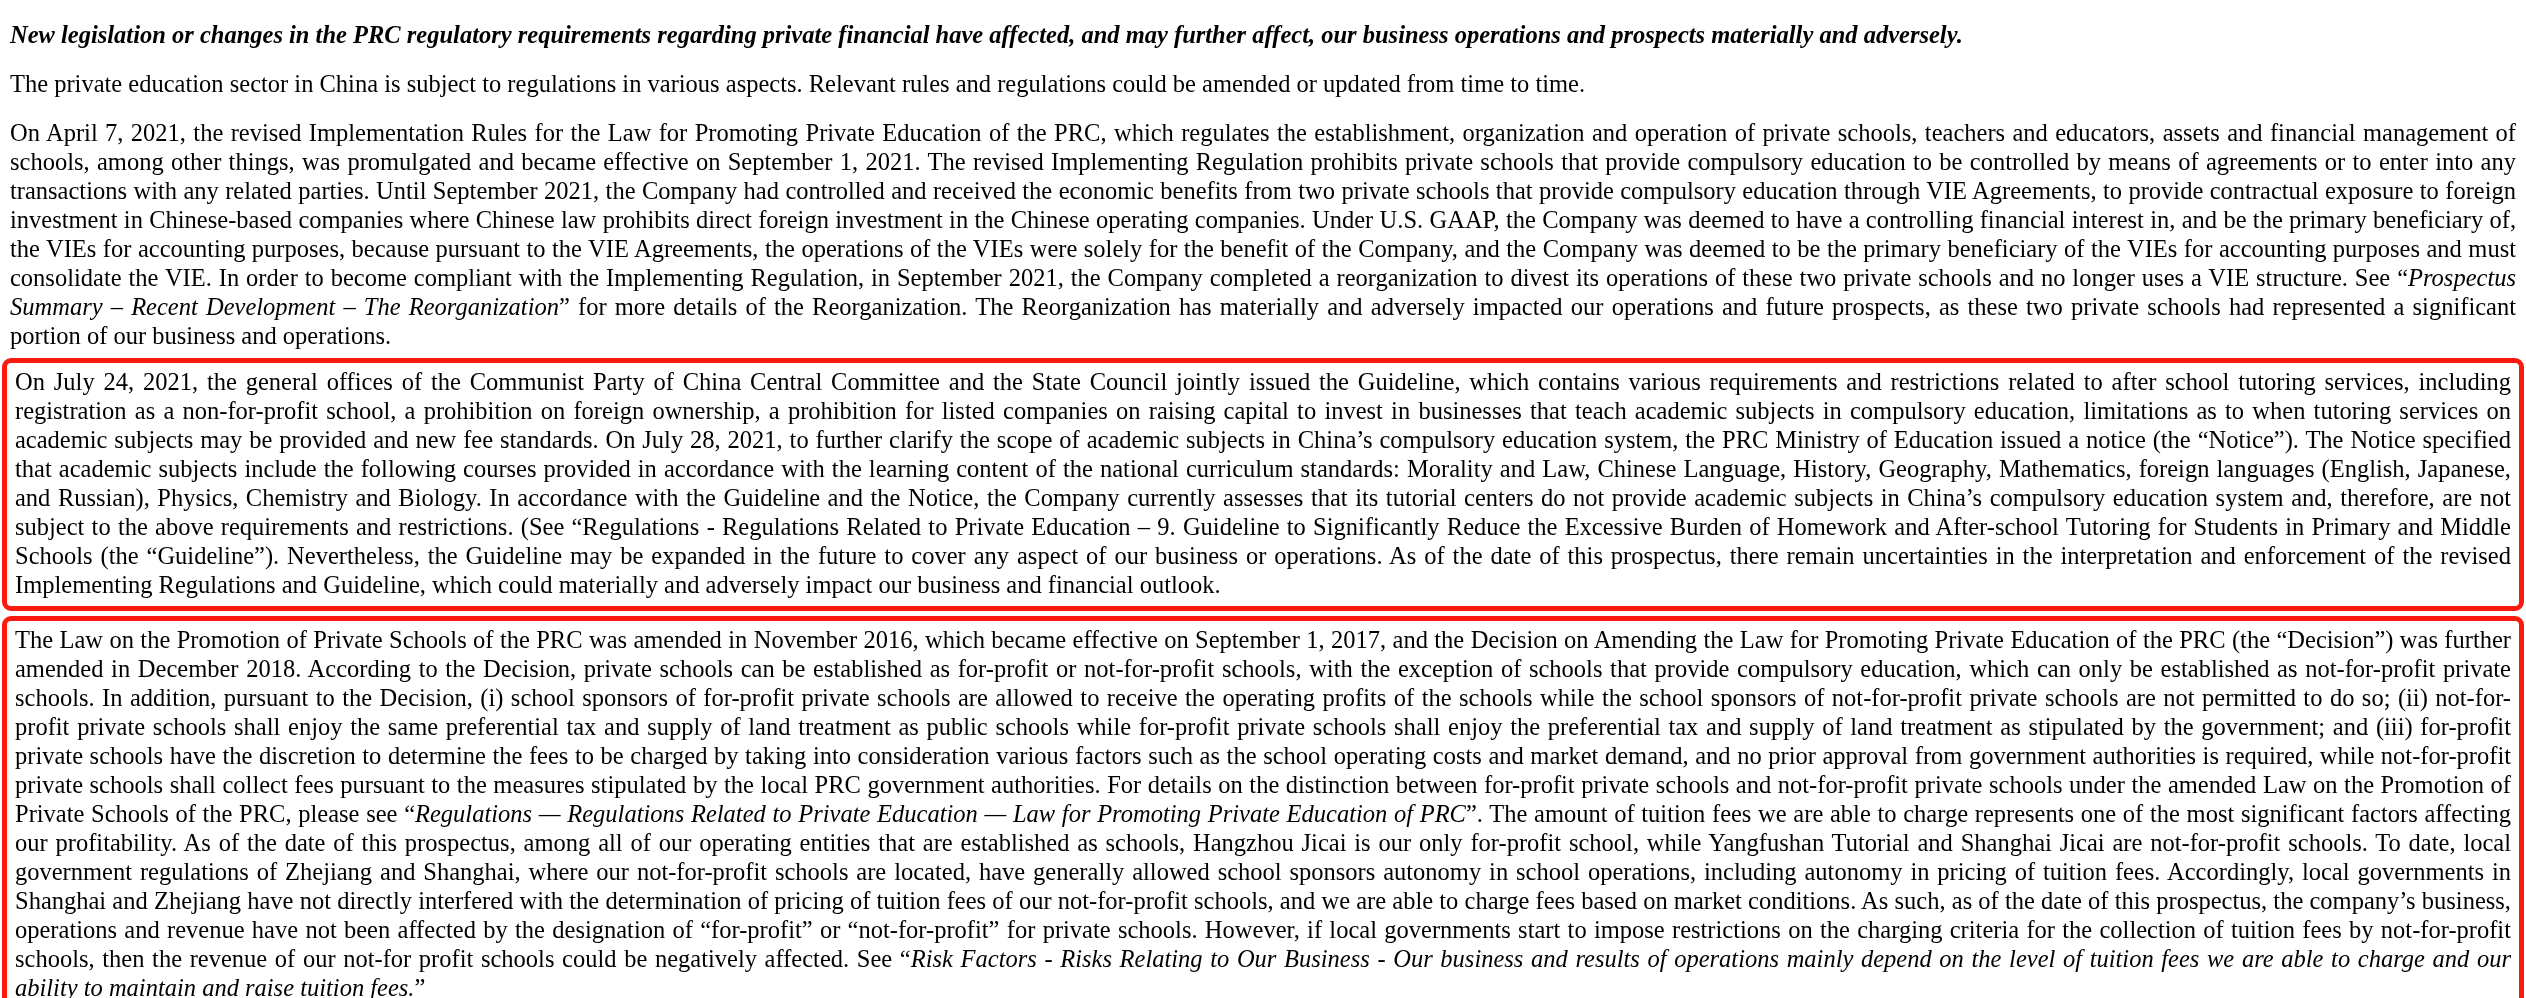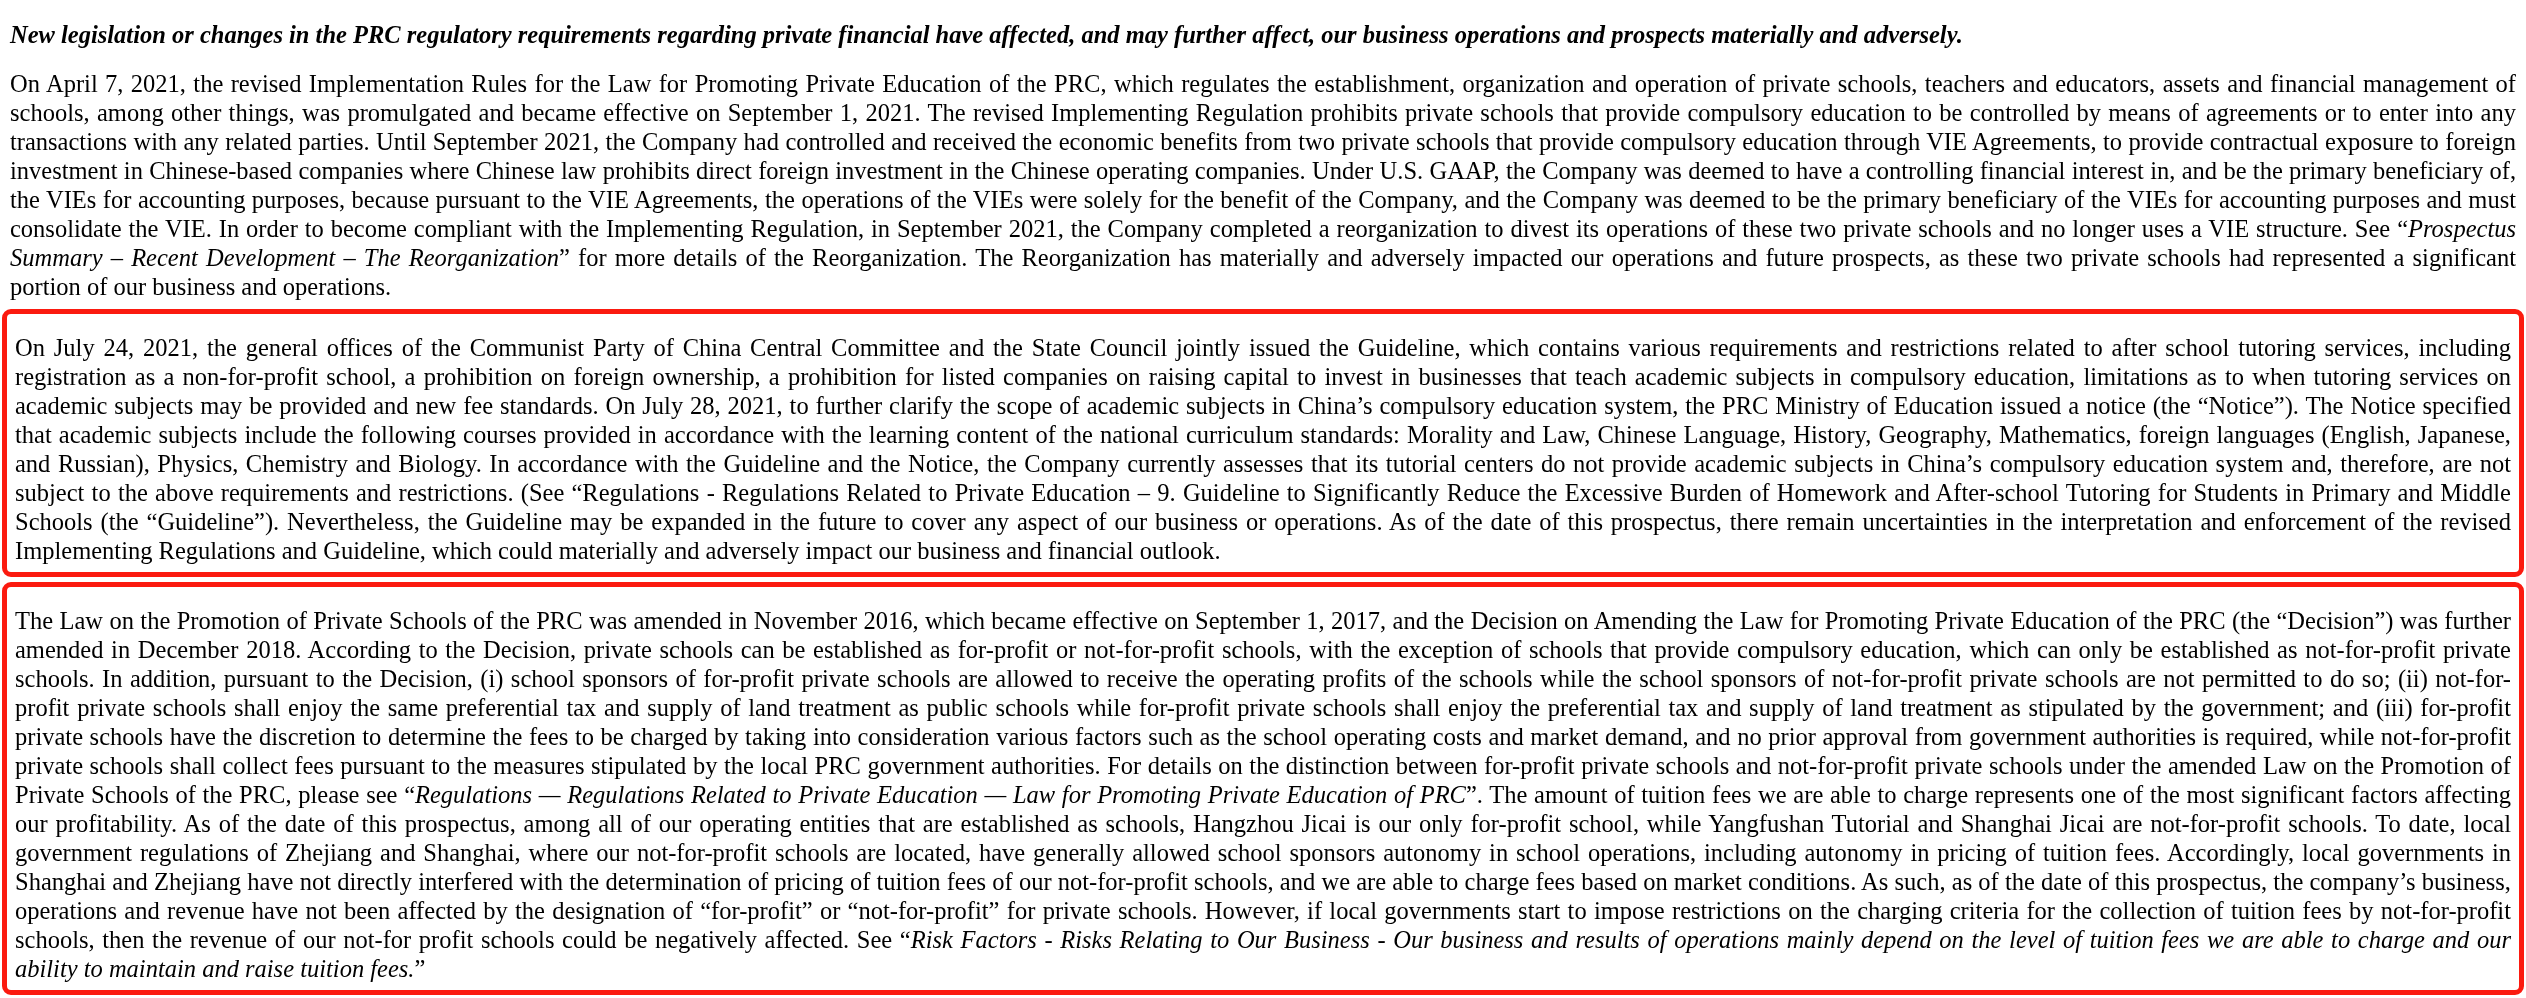--- a/index.html
+++ b/index.html
@@ -26,39 +26,40 @@
     text-align: left;
   }
   .para {
     text-align: justify;
     margin: 20px 0 0 0;
   }
   .redbox {
     border: 5px solid #fb1a0f;
     border-radius: 9px;
     margin: 8px -8px 0 -8px;
-    padding: 19px 8px 7px 8px;
+    padding: 4px 8px 7px 8px;
   }
   .redbox + .redbox {
     margin-top: 5px;
   }
   .redbox .para {
     margin: 0;
   }
   .run-normal { font-style: normal; font-weight: normal; }
   .run-italic { font-style: italic; font-weight: normal; }
   .run-bold-italic { font-style: italic; font-weight: bold; }
 </style>
 </head>
 <body>
 
 <div class="doc">
 
   <p class="heading"><span class="run-bold-italic">New legislation or changes in the PRC regulatory requirements regarding private financial have affected, and may further affect, our business operations and prospects materially and adversely.</span></p>
 
+  <p class="para"><span class="run-normal">The private education sector in China is subject to regulations in various aspects. Relevant rules and regulations could be amended or updated from time to time.</span></p>
 
   <p class="para"><span class="run-normal">On April 7, 2021, the revised Implementation Rules for the Law for Promoting Private Education of the PRC, which regulates the establishment, organization and operation of private schools, teachers and educators, assets and financial management of schools, among other things, was promulgated and became effective on September 1, 2021. The revised Implementing Regulation prohibits private schools that provide compulsory education to be controlled by means of agreements or to enter into any transactions with any related parties. Until September 2021, the Company had controlled and received the economic benefits from two private schools that provide compulsory education through VIE Agreements, to provide contractual exposure to foreign investment in Chinese-based companies where Chinese law prohibits direct foreign investment in the Chinese operating companies. Under U.S. GAAP, the Company was deemed to have a controlling financial interest in, and be the primary beneficiary of, the VIEs for accounting purposes, because pursuant to the VIE Agreements, the operations of the VIEs were solely for the benefit of the Company, and the Company was deemed to be the primary beneficiary of the VIEs for accounting purposes and must consolidate the VIE. In order to become compliant with the Implementing Regulation, in September 2021, the Company completed a reorganization to divest its operations of these two private schools and no longer uses a VIE structure. See “</span><span class="run-italic">Prospectus Summary – Recent Development – The Reorganization</span><span class="run-normal">” for more details of the Reorganization. The Reorganization has materially and adversely impacted our operations and future prospects, as these two private schools had represented a significant portion of our business and operations.</span></p>
 
   <div class="redbox">
     <p class="para"><span class="run-normal">On July 24, 2021, the general offices of the Communist Party of China Central Committee and the State Council jointly issued the Guideline, which contains various requirements and restrictions related to after school tutoring services, including registration as a non-for-profit school, a prohibition on foreign ownership, a prohibition for listed companies on raising capital to invest in businesses that teach academic subjects in compulsory education, limitations as to when tutoring services on academic subjects may be provided and new fee standards. On July 28, 2021, to further clarify the scope of academic subjects in China’s compulsory education system, the PRC Ministry of Education issued a notice (the “Notice”). The Notice specified that academic subjects include the following courses provided in accordance with the learning content of the national curriculum standards: Morality and Law, Chinese Language, History, Geography, Mathematics, foreign languages (English, Japanese, and Russian), Physics, Chemistry and Biology. In accordance with the Guideline and the Notice, the Company currently assesses that its tutorial centers do not provide academic subjects in China’s compulsory education system and, therefore, are not subject to the above requirements and restrictions. (See “Regulations - Regulations Related to Private Education – 9. Guideline to Significantly Reduce the Excessive Burden of Homework and After-school Tutoring for Students in Primary and Middle Schools (the “Guideline”). Nevertheless, the Guideline may be expanded in the future to cover any aspect of our business or operations. As of the date of this prospectus, there remain uncertainties in the interpretation and enforcement of the revised Implementing Regulations and Guideline, which could materially and adversely impact our business and financial outlook.</span></p>
   </div>
 
   <div class="redbox">
     <p class="para"><span class="run-normal">The Law on the Promotion of Private Schools of the PRC was amended in November 2016, which became effective on September 1, 2017, and the Decision on Amending the Law for Promoting Private Education of the PRC (the “Decision”) was further amended in December 2018. According to the Decision, private schools can be established as for-profit or not-for-profit schools, with the exception of schools that provide compulsory education, which can only be established as not-for-profit private schools. In addition, pursuant to the Decision, (i) school sponsors of for-profit private schools are allowed to receive the operating profits of the schools while the school sponsors of not-for-profit private schools are not permitted to do so; (ii) not-for-profit private schools shall enjoy the same preferential tax and supply of land treatment as public schools while for-profit private schools shall enjoy the preferential tax and supply of land treatment as stipulated by the government; and (iii) for-profit private schools have the discretion to determine the fees to be charged by taking into consideration various factors such as the school operating costs and market demand, and no prior approval from government authorities is required, while not-for-profit private schools shall collect fees pursuant to the measures stipulated by the local PRC government authorities. For details on the distinction between for-profit private schools and not-for-profit private schools under the amended Law on the Promotion of Private Schools of the PRC, please see “</span><span class="run-italic">Regulations — Regulations Related to Private Education — Law for Promoting Private Education of PRC</span><span class="run-normal">”. The amount of tuition fees we are able to charge represents one of the most significant factors affecting our profitability. As of the date of this prospectus, among all of our operating entities that are established as schools, Hangzhou Jicai is our only for-profit school, while Yangfushan Tutorial and Shanghai Jicai are not-for-profit schools. To date, local government regulations of Zhejiang and Shanghai, where our not-for-profit schools are located, have generally allowed school sponsors autonomy in school operations, including autonomy in pricing of tuition fees. Accordingly, local governments in Shanghai and Zhejiang have not directly interfered with the determination of pricing of tuition fees of our not-for-profit schools, and we are able to charge fees based on market conditions. As such, as of the date of this prospectus, the company’s business, operations and revenue have not been affected by the designation of “for-profit” or “not-for-profit” for private schools. However, if local governments start to impose restrictions on the charging criteria for the collection of tuition fees by not-for-profit schools, then the revenue of our not-for profit schools could be negatively affected. See “</span><span class="run-italic">Risk Factors - Risks Relating to Our Business - Our business and results of operations mainly depend on the level of tuition fees we are able to charge and our ability to maintain and raise tuition fees.</span><span class="run-normal">”</span></p>
   </div>

